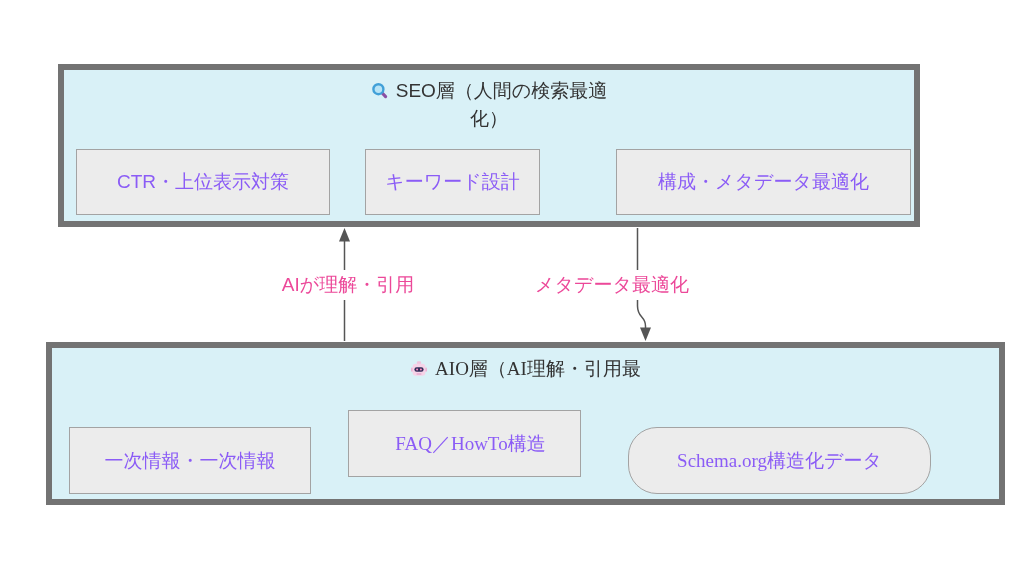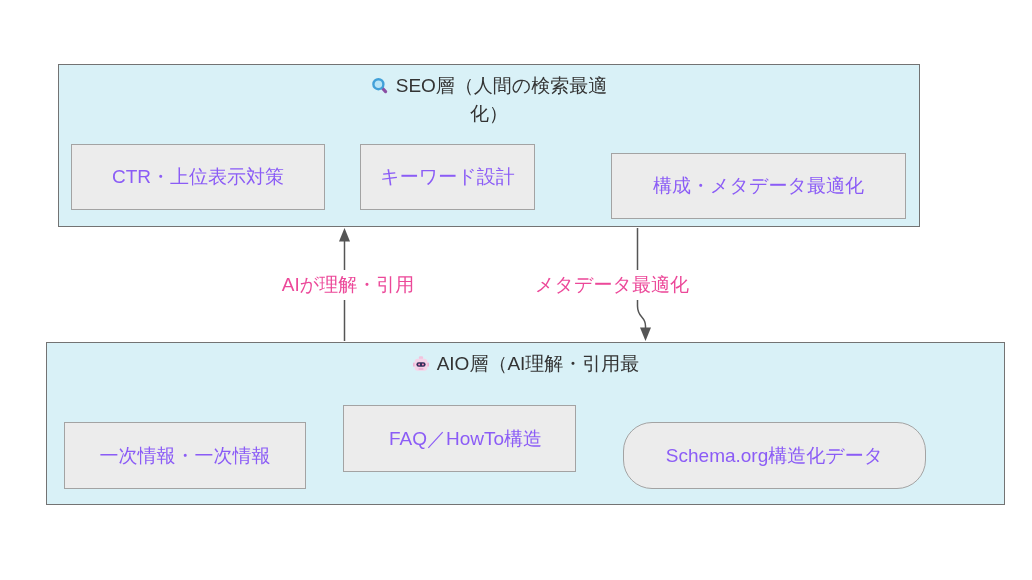--- a/index.html
+++ b/index.html
@@ -14,21 +14,21 @@
   }
   svg.edges {
     position: absolute;
     left: 0; top: 0;
     width: 1032px; height: 580px;
     pointer-events: none;
   }
   .layer {
     position: absolute;
     background: #d9f1f7;
-    border: 1px solid #737373;
+    border: 6px solid #737373;
     box-sizing: border-box;
   }
   .layer-title {
     position: absolute;
     left: 0; right: 0;
     top: 7px;
     text-align: center;
     font-size: 19px;
     line-height: 28px;
     color: #333333;
@@ -86,24 +86,24 @@
             <line x1="11.2" y1="11" x2="14.6" y2="14.6" stroke="#8a4fa3" stroke-width="3.2" stroke-linecap="round"></line>
             <circle cx="7.4" cy="7.2" r="5" fill="#b8e4f6" stroke="#41a0d8" stroke-width="2.4"></circle>
           </svg>
         </span>
         <span>SEO層（人間の検索最適</span>
       </div>
       <div>化）</div>
     </div>
     <div class="node" style="left:12px; top:79px; width:254px; height:66px;">CTR・上位表示対策</div>
     <div class="node" style="left:301px; top:79px; width:175px; height:66px;">キーワード設計</div>
-    <div class="node" style="left:552px; top:79px; width:295px; height:66px;margin-top:9px;">構成・メタデータ最適化</div>
+    <div class="node" style="left:552px; top:79px; width:295px; height:66px;">構成・メタデータ最適化</div>
   </div>
 
-  <div class="layer" style="left:46px; top:342px; width:959px; height:163px;">
+  <div class="layer" style="left:46px; top:342px; width:959px; height:163px;font-family:Liberation Serif, serif;">
     <div class="layer-title">
       <div class="title-line1">
         <span class="icon">
           <svg width="18" height="18" viewBox="0 0 18 18">
             <rect x="6.8" y="1.2" width="4.4" height="3.2" rx="1.4" fill="#f0c4de"></rect>
             <rect x="1" y="7.4" width="2" height="4.4" rx="1" fill="#eeb3d4"></rect>
             <rect x="15" y="7.4" width="2" height="4.4" rx="1" fill="#eeb3d4"></rect>
             <rect x="2.6" y="3.8" width="12.8" height="12" rx="3.2" fill="#f6d3e8"></rect>
             <rect x="4.4" y="7.2" width="9.2" height="4.6" rx="2.3" fill="#312e5a"></rect>
             <circle cx="7.1" cy="9.5" r="1" fill="#ff8fc0"></circle>

